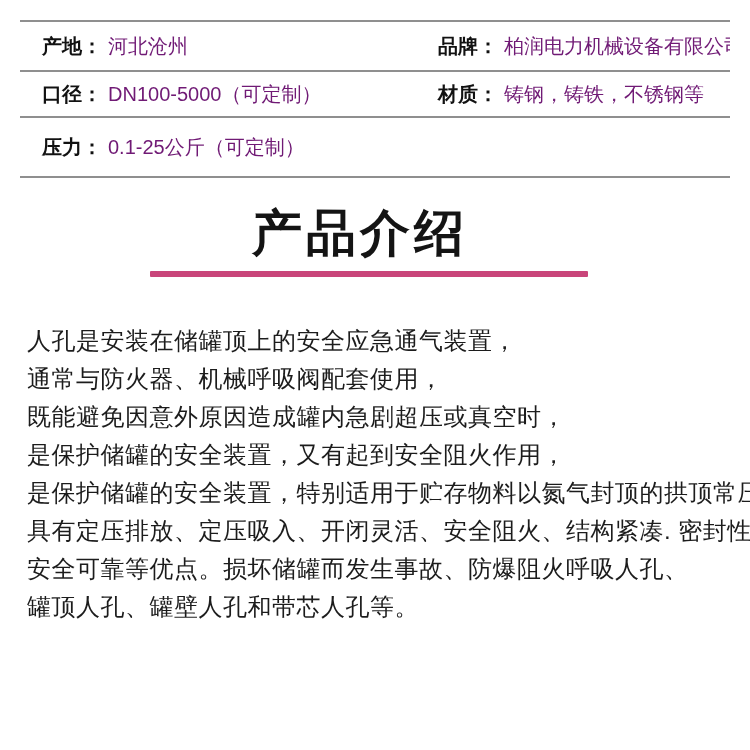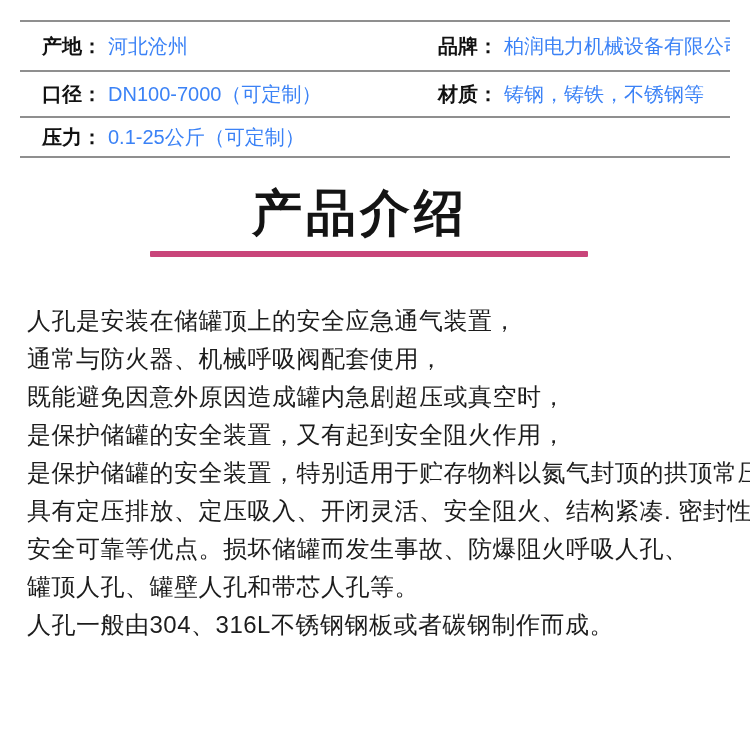--- a/index.html
+++ b/index.html
@@ -25,40 +25,40 @@
   .spec-table{
     margin:20px 20px 0 20px;
     border-top:2px solid var(--rule);
   }
   .spec-row{
     display:flex;
     border-bottom:2px solid var(--rule);
   }
   .spec-row.r1{height:50px;}
   .spec-row.r2{height:46px;}
-  .spec-row.r3{height:40px;}
+  .spec-row.r3{height:60px;}
   .spec-cell{
     width:50%;
     display:flex;
     align-items:center;
     font-size:20px;
     white-space:nowrap;
     overflow:hidden;
     text-align:right;
   }
   .spec-cell.left{padding-left:22px;}
   .spec-cell.right{padding-left:63px;}
   .spec-label{
     font-weight:bold;
     color:#111111;
     margin-right:6px;
   }
   .spec-value{
     font-weight:normal;
-    color:#3b82f6;
+    color:#701a75;
   }
 
   
   .intro-header{
     margin-top:24px;
   }
   .intro-title{
     width:100%;
     text-align:center;
     font-size:50px;
@@ -105,21 +105,21 @@
       </div>
       <div class="spec-cell right">
         <span class="spec-label">品牌：</span>
         <span class="spec-value">柏润电力机械设备有限公司</span>
       </div>
     </div>
 
     <div class="spec-row r2">
       <div class="spec-cell left">
         <span class="spec-label">口径：</span>
-        <span class="spec-value">DN100-7000（可定制）</span>
+        <span class="spec-value">DN100-5000（可定制）</span>
       </div>
       <div class="spec-cell right">
         <span class="spec-label">材质：</span>
         <span class="spec-value">铸钢，铸铁，不锈钢等</span>
       </div>
     </div>
 
     <div class="spec-row r3">
       <div class="spec-cell left">
         <span class="spec-label">压力：</span>
@@ -140,16 +140,15 @@
 
   <div class="description">
     <p class="desc-line">人孔是安装在储罐顶上的安全应急通气装置，</p>
     <p class="desc-line">通常与防火器、机械呼吸阀配套使用，</p>
     <p class="desc-line">既能避免因意外原因造成罐内急剧超压或真空时，</p>
     <p class="desc-line">是保护储罐的安全装置，又有起到安全阻火作用，</p>
     <p class="desc-line">是保护储罐的安全装置，特别适用于贮存物料以氮气封顶的拱顶常压罐。</p>
     <p class="desc-line">具有定压排放、定压吸入、开闭灵活、安全阻火、结构紧凑. 密封性能好</p>
     <p class="desc-line">安全可靠等优点。损坏储罐而发生事故、防爆阻火呼吸人孔、</p>
     <p class="desc-line">罐顶人孔、罐壁人孔和带芯人孔等。</p>
-    <p class="desc-line">人孔一般由304、316L不锈钢钢板或者碳钢制作而成。</p>
   </div>
 
 </div>
 
 </body></html>

